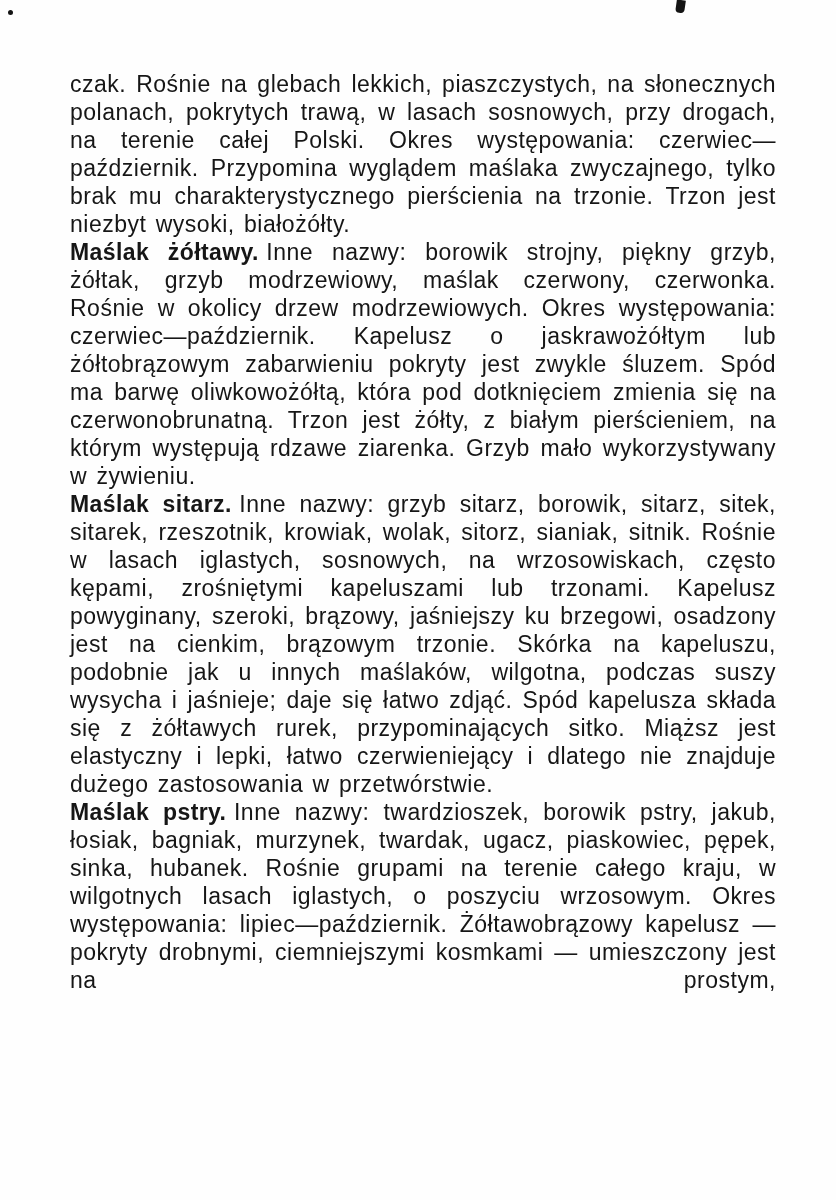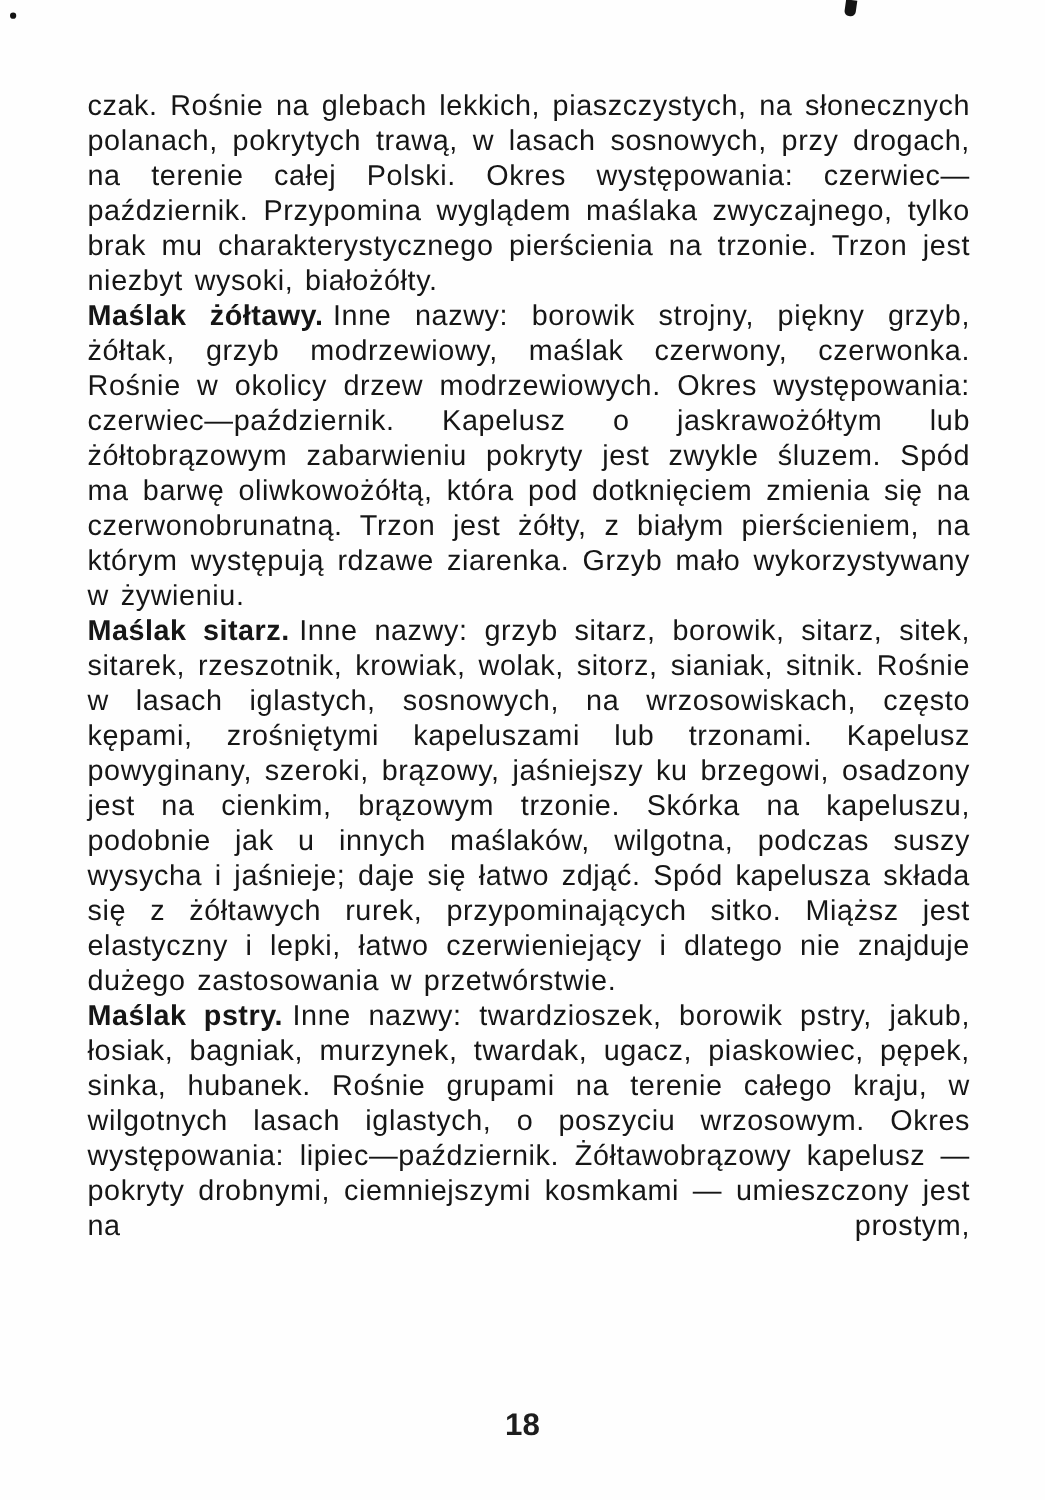--- a/index.html
+++ b/index.html
@@ -93,15 +93,14 @@
   <span class="artifact artifact-tr"></span>
 
   <main class="text-block">
     <p><b></b><span>czak. Rośnie na glebach lekkich, piaszczystych, na słonecznych polanach, pokrytych trawą, w lasach sosnowych, przy drogach, na terenie całej Polski. Okres występowania: czerwiec—październik. Przypomina wyglądem maślaka zwyczajnego, tylko brak mu charakterystycznego pierścienia na trzonie. Trzon jest niezbyt wysoki, białożółty.</span></p>
     <p><b>Maślak żółtawy.</b><span>Inne nazwy: borowik strojny, piękny grzyb, żółtak, grzyb modrzewiowy, maślak czerwony, czerwonka. Rośnie w okolicy drzew modrzewiowych. Okres występowania: czerwiec—październik. Kapelusz o jaskrawożółtym lub żółtobrązowym zabarwieniu pokryty jest zwykle śluzem. Spód ma barwę oliwkowożółtą, która pod dotknięciem zmienia się na czerwonobrunatną. Trzon jest żółty, z białym pierścieniem, na którym występują rdzawe ziarenka. Grzyb mało wykorzystywany w żywieniu.</span></p>
     <p><b>Maślak sitarz.</b><span>Inne nazwy: grzyb sitarz, borowik, sitarz, sitek, sitarek, rzeszotnik, krowiak, wolak, sitorz, sianiak, sitnik. Rośnie w lasach iglastych, sosnowych, na wrzosowiskach, często kępami, zrośniętymi kapeluszami lub trzonami. Kapelusz powyginany, szeroki, brązowy, jaśniejszy ku brzegowi, osadzony jest na cienkim, brązowym trzonie. Skórka na kapeluszu, podobnie jak u innych maślaków, wilgotna, podczas suszy wysycha i jaśnieje; daje się łatwo zdjąć. Spód kapelusza składa się z żółtawych rurek, przypominających sitko. Miąższ jest elastyczny i lepki, łatwo czerwieniejący i dlatego nie znajduje dużego zastosowania w przetwórstwie.</span></p>
     <p class="continues"><b>Maślak pstry.</b><span>Inne nazwy: twardzioszek, borowik pstry, jakub, łosiak, bagniak, murzynek, twardak, ugacz, piaskowiec, pępek, sinka, hubanek. Rośnie grupami na terenie całego kraju, w wilgotnych lasach iglastych, o poszyciu wrzosowym. Okres występowania: lipiec—październik. Żółtawobrązowy kapelusz — pokryty drobnymi, ciemniejszymi kosmkami — umieszczony jest na prostym,</span></p>
   </main>
 
 
-  <div class="page-number">18</div>
 
 </div>
 
 </body></html>

